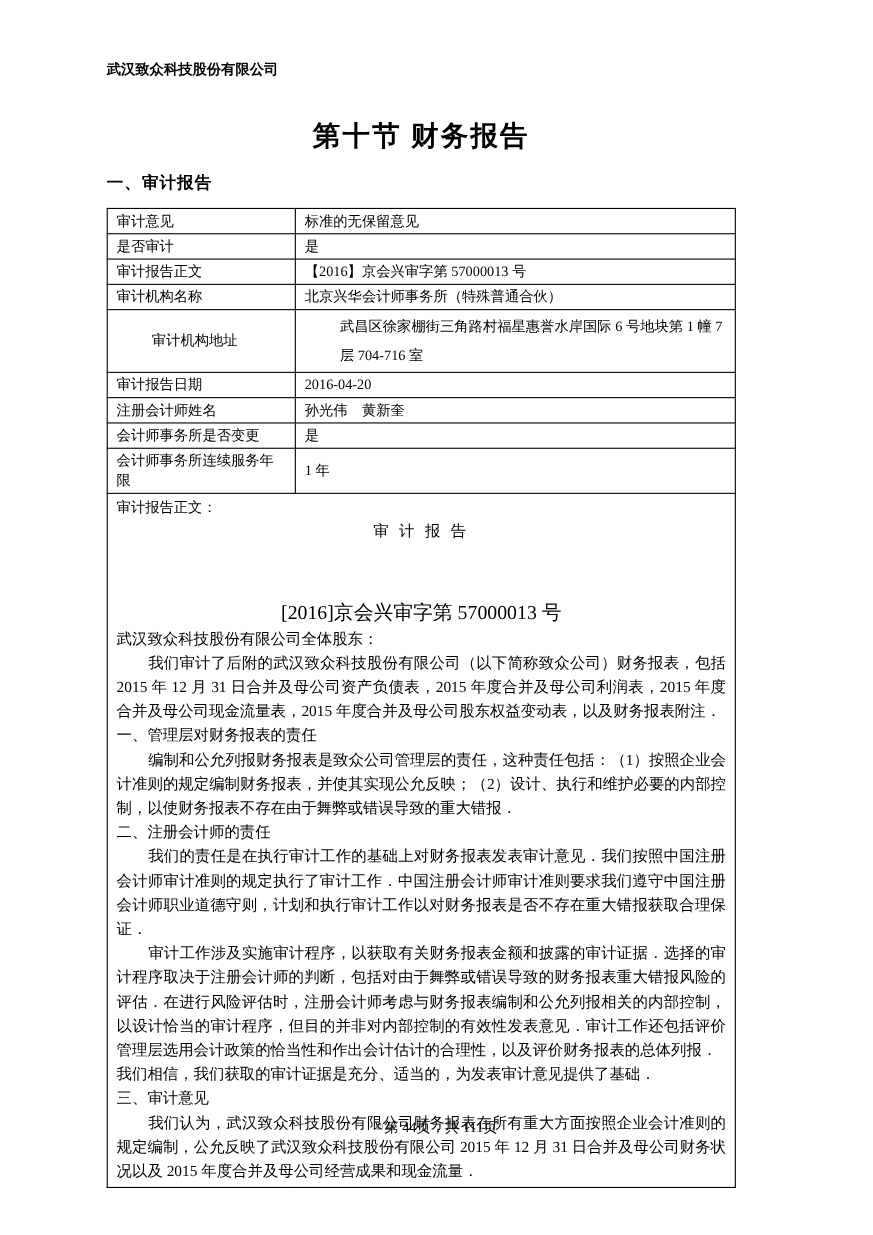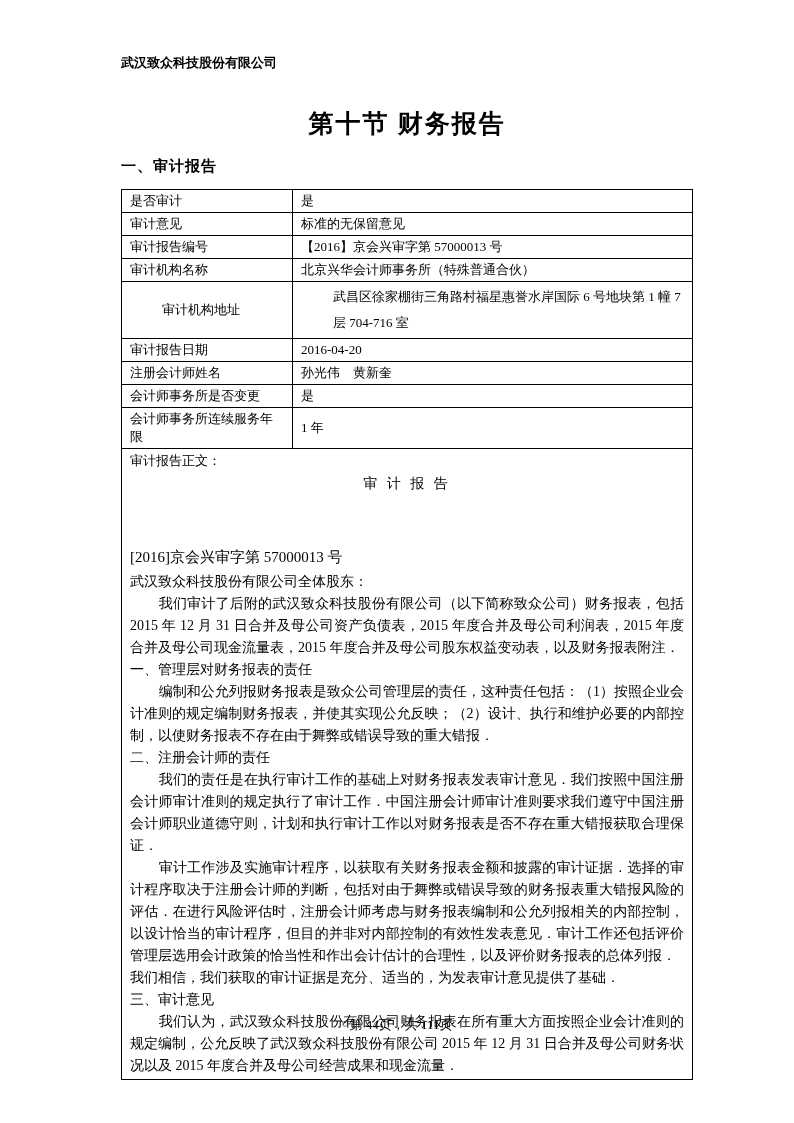--- a/index.html
+++ b/index.html
@@ -2,21 +2,21 @@
 <html><head>
 <meta charset="utf-8">
 <style>
   html,body{margin:0;padding:0;background:#888;}
   .page{
     width:794px;height:1123px;position:relative;margin:0 auto;
     background:#ffffff;color:#000;
     font-family:"Liberation Serif","DejaVu Serif",serif;
     overflow:hidden;
   }
-  .content{position:absolute;left:121px;top:52px;width:572px;}
+  .content{position:absolute;left:97px;top:52px;width:572px;}
   .doc-header{font-size:13px;font-weight:bold;line-height:21px;}
   .doc-header div{white-space:nowrap;}
   .main-title{
     font-size:25px;font-weight:bold;text-align:center;
     margin:34px 0 0 0;letter-spacing:2px;
   }
   .section-heading{
     font-size:15px;font-weight:bold;margin:17px 0 0 0;letter-spacing:1px;
   }
   table.audit{
@@ -29,21 +29,21 @@
   }
   td.lbl{width:154px;}
   tr.row-address td{line-height:26px;padding-left:40px;}
   td.body-cell{padding:4px 6px 10px 6px;vertical-align:top;}
   .intro-label{font-size:13px;line-height:20px;margin:0;}
   .doc-title{
     text-align:center;font-size:14px;line-height:22px;margin:2px 0 0 0;
     letter-spacing:3px;
   }
   .doc-number{
-    text-align:left;font-size:15px;line-height:20px;margin:52px 0 4px 0;
+    text-align:center;font-size:18px;line-height:20px;margin:52px 0 4px 0;
   }
   .para{
     margin:0;font-size:14px;line-height:22px;text-align:justify;
   }
   .indent{text-indent:2.05em;}
   .page-footer{
     position:absolute;left:0;right:0;top:1016px;text-align:center;
     font-size:13px;color:#000;
   }
   .copy-mark{font-size:9px;vertical-align:2px;margin-right:1px;}
@@ -58,29 +58,29 @@
       <div>武汉致众科技股份有限公司</div>
     </div>
 
     <div class="main-title">第十节 财务报告</div>
 
     <div class="section-heading">一、审计报告</div>
 
     <table class="audit">
       <tbody>
         <tr>
+          <td class="lbl">审计意见</td>
+          <td class="val">标准的无保留意见</td>
+        </tr>
+        <tr>
           <td class="lbl">是否审计</td>
           <td class="val">是</td>
         </tr>
         <tr>
-          <td class="lbl">审计意见</td>
-          <td class="val">标准的无保留意见</td>
-        </tr>
-        <tr>
-          <td class="lbl">审计报告编号</td>
+          <td class="lbl">审计报告正文</td>
           <td class="val">【2016】京会兴审字第 57000013 号</td>
         </tr>
         <tr>
           <td class="lbl">审计机构名称</td>
           <td class="val">北京兴华会计师事务所（特殊普通合伙）</td>
         </tr>
         <tr class="row-address">
           <td class="lbl">审计机构地址</td>
           <td class="val">武昌区徐家棚街三角路村福星惠誉水岸国际 6 号地块第 1 幢 7 层 704-716 室</td>
         </tr>

